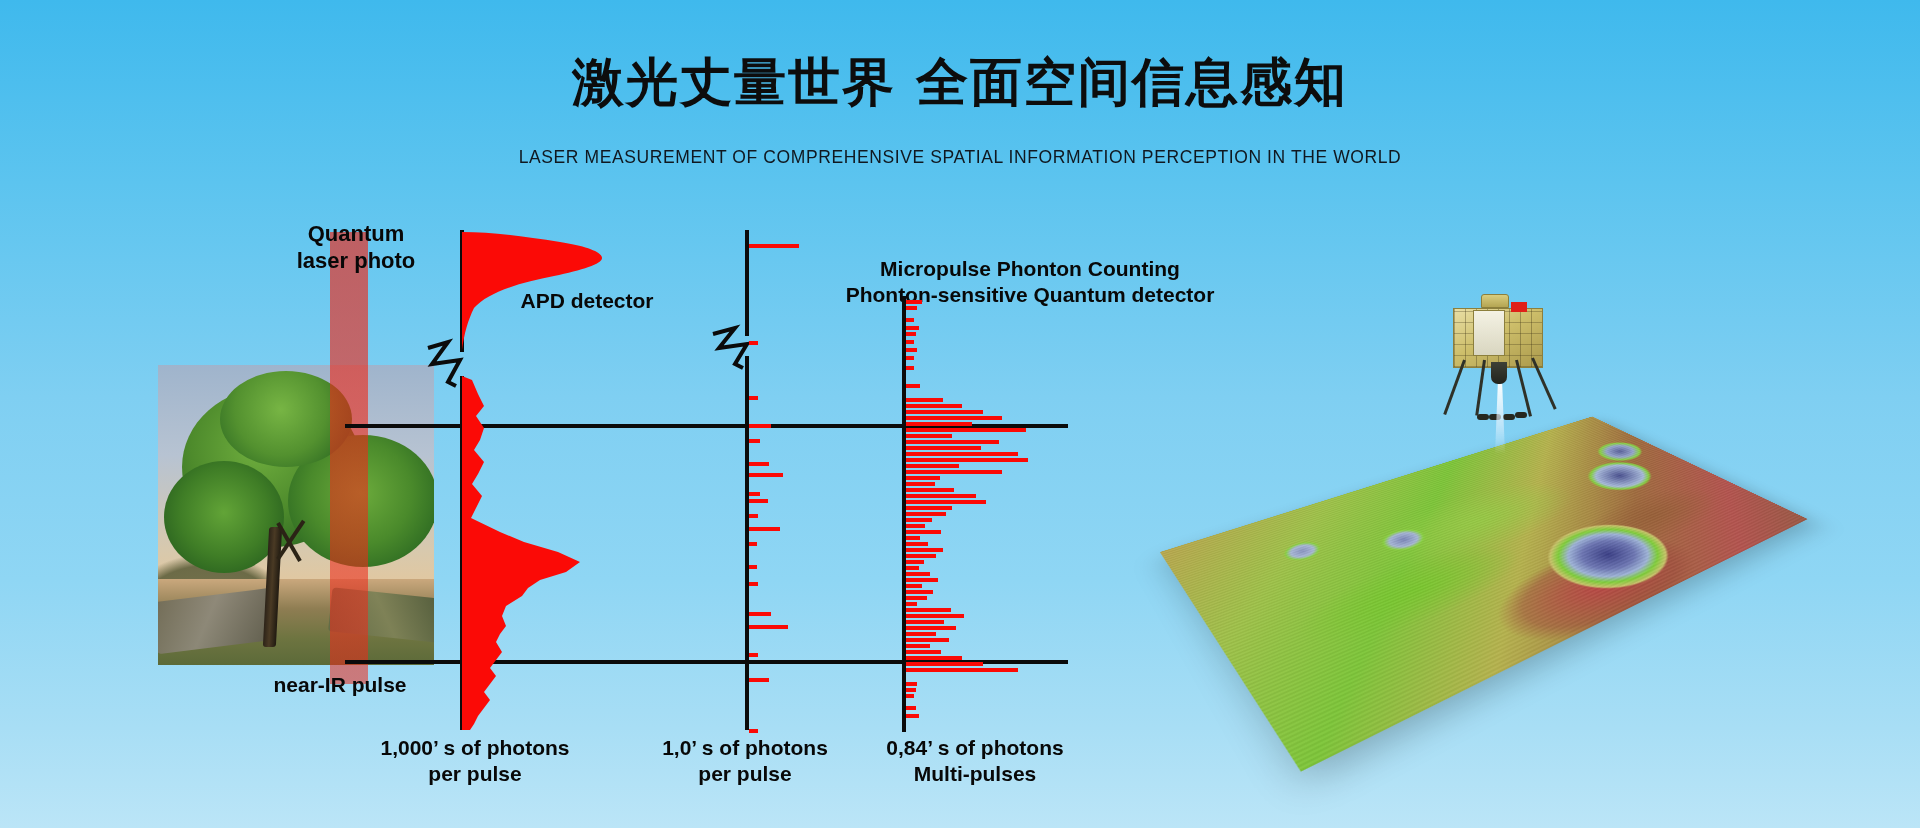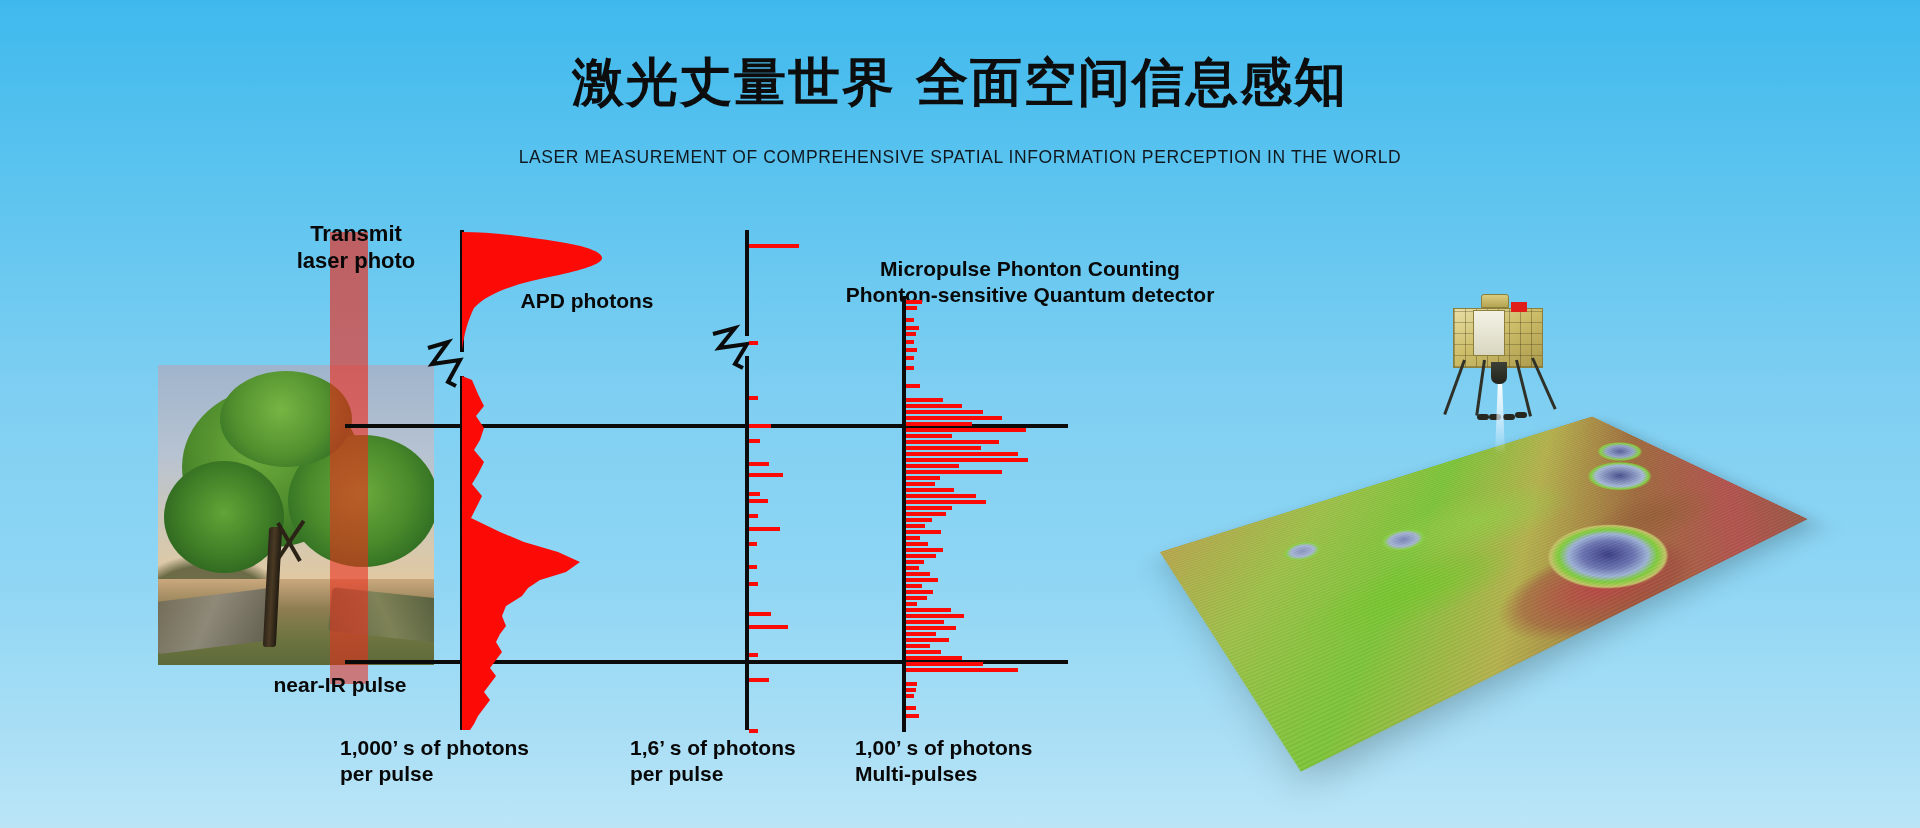--- a/index.html
+++ b/index.html
@@ -27,21 +27,21 @@
   .blk-label{
     font-weight:700;color:#080808;text-align:center;line-height:1.24;
     font-family:"Liberation Sans","DejaVu Sans",sans-serif;
   }
   #lbl-transmit{left:266px;top:220px;width:180px;font-size:22px;}
   #lbl-single{left:462px;top:288px;width:250px;font-size:21px;}
   #lbl-micro{left:820px;top:256px;width:420px;font-size:21px;}
   #lbl-nearir{left:240px;top:672px;width:200px;font-size:21px;}
 
   .foot-label{
-    font-weight:700;color:#080808;text-align:left;line-height:1.24;
+    font-weight:700;color:#080808;text-align:center;line-height:1.24;
     font-size:21px;font-family:"Liberation Sans","DejaVu Sans",sans-serif;
   }
   #foot-1{left:340px;top:735px;width:270px;}
   #foot-2{left:630px;top:735px;width:230px;}
   #foot-3{left:855px;top:735px;width:240px;}
 
   
   #photo{
     left:158px;top:365px;width:276px;height:300px;
     background:
@@ -145,42 +145,42 @@
               background:radial-gradient(circle at 50% 46%,#62a437,#3f7d26 52%,#29611f 82%,rgba(41,97,31,0) 90%);"></div>
   <div class="canopy" style="left:62px;top:6px;width:132px;height:96px;
               background:radial-gradient(circle at 46% 40%,#77b544,#53912f 50%,#326f24 80%,rgba(50,111,36,0) 90%);"></div>
   <div class="trunk"></div>
   <div class="branch" style="left:118px;bottom:106px;width:4px;height:46px;transform:rotate(34deg);"></div>
   <div class="branch" style="left:140px;bottom:104px;width:4px;height:44px;transform:rotate(-30deg);"></div>
 </div>
 <div class="abs" id="laserbeam"></div>
 
 <div class="abs blk-label" id="lbl-transmit">
-  <div>Transmit</div>
+  <div>Quantum</div>
   <div>laser photo</div>
 </div>
 <div class="abs blk-label" id="lbl-single">
-  <div>APD photons</div>
+  <div>APD detector</div>
 </div>
 <div class="abs blk-label" id="lbl-micro">
   <div>Micropulse Phonton Counting</div>
   <div>Phonton-sensitive Quantum detector</div>
 </div>
 <div class="abs blk-label" id="lbl-nearir">near-IR pulse</div>
 
 <div class="abs foot-label" id="foot-1">
   <div>1,000’ s of photons</div>
   <div>per pulse</div>
 </div>
 <div class="abs foot-label" id="foot-2">
-  <div>1,6’ s of photons</div>
+  <div>1,0’ s of photons</div>
   <div>per pulse</div>
 </div>
 <div class="abs foot-label" id="foot-3">
-  <div>1,00’ s of photons</div>
+  <div>0,84’ s of photons</div>
   <div>Multi-pulses</div>
 </div>
 
 <div class="abs hline" style="left:345px;top:424px;width:723px;"></div>
 <div class="abs hline" style="left:345px;top:660px;width:723px;"></div>
 
 <div class="abs plot" id="plot-analog" style="left:460px;top:230px;width:220px;height:500px;">
   <div class="abs vaxis" style="left:0;top:0;height:122px;"></div>
   <div class="abs vaxis" style="left:0;top:146px;height:354px;"></div>
   <svg class="zig" style="left:-34px;top:104px;width:60px;height:56px;" viewBox="0 0 60 56">

